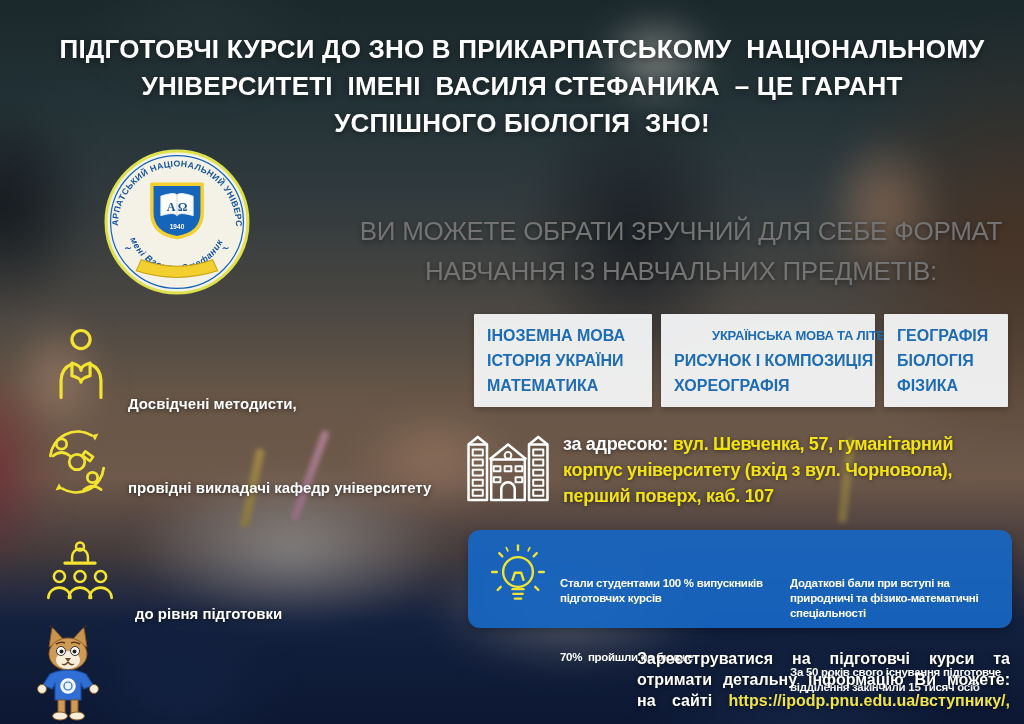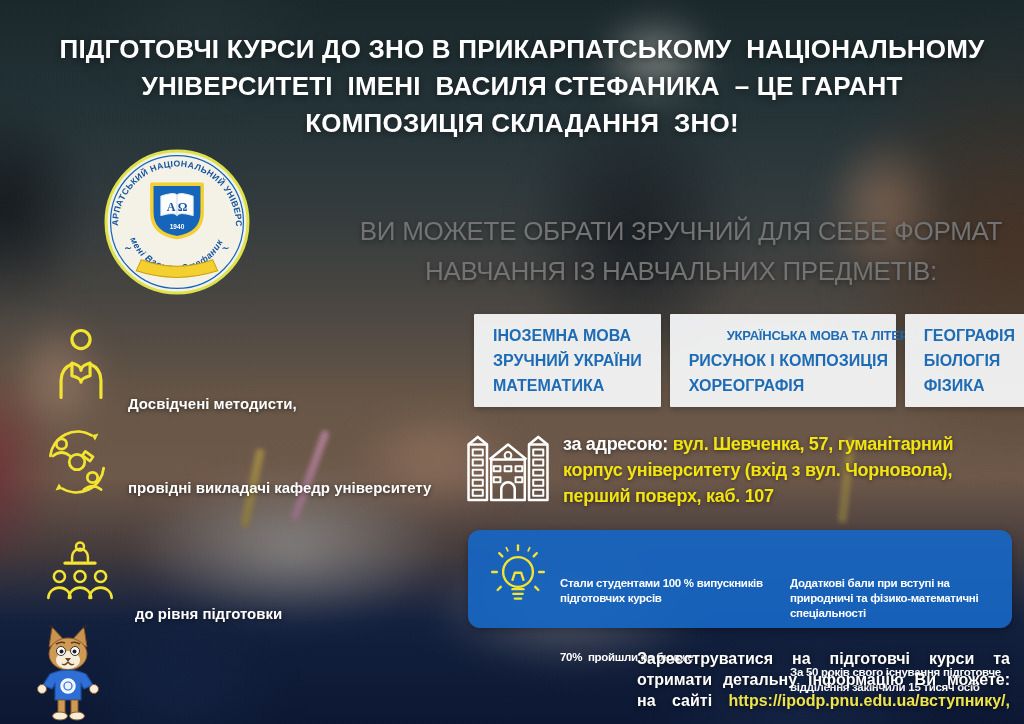--- a/index.html
+++ b/index.html
@@ -44,21 +44,21 @@
     text-shadow:0 2px 6px rgba(0,0,0,.45);}
   .title div{white-space:pre-wrap;margin-left:20px;}
   .logo{position:absolute;left:104px;top:149px;width:146px;height:146px;}
   .format-heading{position:absolute;left:350px;top:211px;width:662px;text-align:center;
     color:#737373;font-weight:normal;font-size:26px;line-height:40px;letter-spacing:-.3px;
     text-shadow:0 2px 5px rgba(0,0,0,.4);}
   
   .subjects{position:absolute;left:474px;top:314px;width:534px;display:flex;gap:9px;}
   .subject-box{background:rgba(244,246,247,.95);border-radius:1px;
     box-shadow:0 2px 6px rgba(0,0,0,.25);
-    padding:9px 19px;color:#1e6cb5;font-weight:bold;font-size:16px;line-height:25px;
+    padding:9px 13px;color:#1e6cb5;font-weight:bold;font-size:16px;line-height:25px;
     white-space:nowrap;}
   .subject-box.b1{width:152px;}
   .subject-box.b2{width:188px;}
   .subject-box.b3{width:98px;}
   .subject-box .small{font-size:13px;letter-spacing:-.2px;margin-left:38px;}
   
   .feature-icon{position:absolute;}
   .feature-text{position:absolute;color:#fff;font-weight:bold;font-size:15px;line-height:28px;
     text-shadow:0 1px 4px rgba(0,0,0,.55);white-space:pre-wrap;}
   
@@ -99,21 +99,21 @@
   <div class="pen yellow1"></div>
   <div class="pen pink1"></div>
   <div class="pen yellow2"></div>
   <div class="bg-overlay"></div>
 
   <div class="layer">
 
     <div class="title">
       <div>ПІДГОТОВЧІ КУРСИ ДО ЗНО В ПРИКАРПАТСЬКОМУ  НАЦІОНАЛЬНОМУ</div>
       <div>УНІВЕРСИТЕТІ  ІМЕНІ  ВАСИЛЯ СТЕФАНИКА  – ЦЕ ГАРАНТ</div>
-      <div>КОМПОЗИЦІЯ СКЛАДАННЯ  ЗНО!</div>
+      <div>УСПІШНОГО БІОЛОГІЯ  ЗНО!</div>
     </div>
 
     <svg class="logo" viewBox="0 0 145 145">
       <circle cx="72.5" cy="72.5" r="70.5" fill="#f4f1e7" stroke="#dde14c" stroke-width="3"></circle>
       <circle cx="72.5" cy="72.5" r="66" fill="none" stroke="#1565bb" stroke-width="1.2"></circle>
       <path id="arcTop" d="M 14 76 A 58.5 58.5 0 1 1 131 76" fill="none"></path>
       <text font-size="8.6" fill="#14539f" letter-spacing=".4">
         <textPath href="#arcTop" startOffset="50%" text-anchor="middle">ПРИКАРПАТСЬКИЙ НАЦІОНАЛЬНИЙ УНІВЕРСИТЕТ</textPath>
       </text>
       <path id="arcBottom" d="M 27 92 A 50 50 0 0 0 118 92" fill="none"></path>
@@ -133,21 +133,21 @@
     </svg>
 
     <div class="format-heading">
       <div>ВИ МОЖЕТЕ ОБРАТИ ЗРУЧНИЙ ДЛЯ СЕБЕ ФОРМАТ</div>
       <div>НАВЧАННЯ ІЗ НАВЧАЛЬНИХ ПРЕДМЕТІВ:</div>
     </div>
 
     <div class="subjects">
       <div class="subject-box b1">
         <div>ІНОЗЕМНА МОВА</div>
-        <div>ЗРУЧНИЙ УКРАЇНИ</div>
+        <div>ІСТОРІЯ УКРАЇНИ</div>
         <div>МАТЕМАТИКА</div>
       </div>
       <div class="subject-box b2">
         <div class="small">УКРАЇНСЬКА МОВА ТА ЛІТЕРАТУРА</div>
         <div>РИСУНОК І КОМПОЗИЦІЯ</div>
         <div>ХОРЕОГРАФІЯ</div>
       </div>
       <div class="subject-box b3">
         <div>ГЕОГРАФІЯ</div>
         <div>БІОЛОГІЯ</div>

